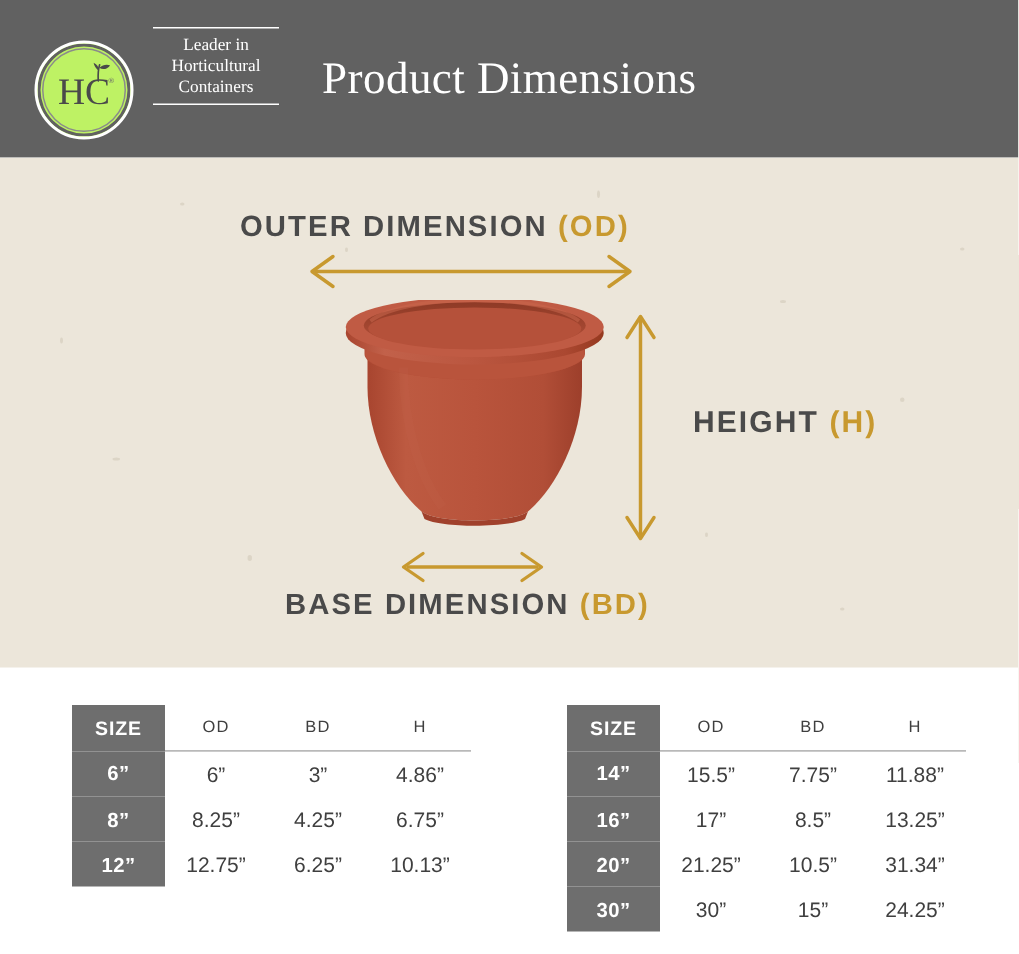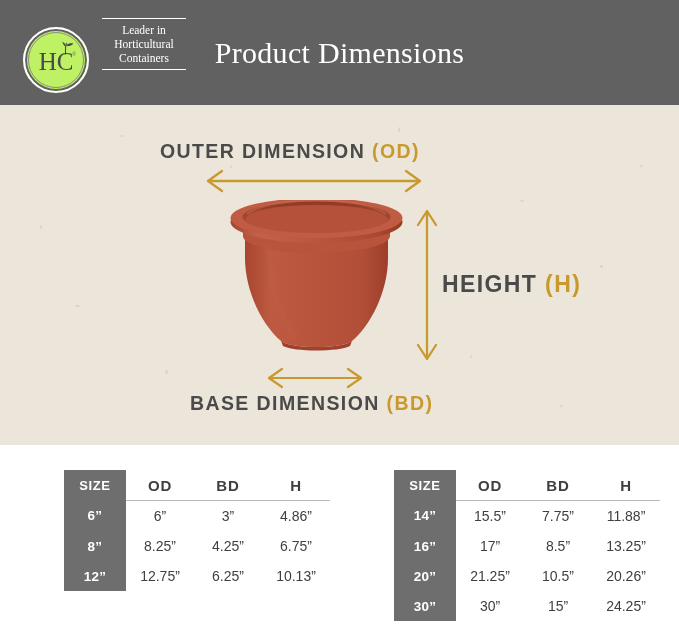--- a/index.html
+++ b/index.html
@@ -81,45 +81,45 @@
   
   .dim-label{
     position:absolute;
     font-family:"Liberation Sans", sans-serif;
     font-size:19.5px;font-weight:bold;letter-spacing:1.4px;
     color:#4a4a4a;white-space:nowrap;
   }
   .dim-label .code{color:#c8992f;}
   #od-label{left:160px;top:140px;}
   #bd-label{left:190px;top:392px;}
-  #h-label{left:442px;top:271px;font-size:23px;}
+  #h-label{left:462px;top:271px;font-size:20px;}
 
   .arrow-svg{position:absolute;}
 
   
   .pot{position:absolute;left:229px;top:200px;width:175px;height:163px;}
 
   
   .tables{position:absolute;left:0;top:470px;width:679px;}
   .tbl{
     position:absolute;top:0;
     font-family:"Liberation Sans", sans-serif;
-    font-size:13.5px;color:#3f3f3f;margin-left:16px;
+    font-size:13.5px;color:#3f3f3f;
   }
   #tbl-left{left:48px;width:266px;}
   #tbl-right{left:378px;width:266px;}
   .tbl table{border-collapse:collapse;width:100%;table-layout:fixed;}
   .tbl th,.tbl td{padding:0;margin:0;text-align:center;height:30px;vertical-align:middle;}
   .tbl col.c-size{width:62px;}
   .tbl col.c-d{width:68px;}
   .hdr-size{
     background:#6e6e6e;color:#ffffff;font-weight:bold;font-size:13px;letter-spacing:.6px;
   }
   .hdr-d{
-    color:#3f3f3f;font-weight:bold;font-size:15px;letter-spacing:.8px;
+    color:#3f3f3f;font-weight:normal;font-size:11px;letter-spacing:.8px;
     border-bottom:1px solid #b9b9b9;
   }
   .cell-size{
     background:#6e6e6e;color:#ffffff;font-weight:bold;font-size:13.5px;letter-spacing:.3px;
   }
   .cell-v{color:#3f3f3f;font-size:14px;}
 </style>
 </head>
 <body>
 
@@ -299,21 +299,21 @@
           <tr>
             <td class="cell-size">16”</td>
             <td class="cell-v">17”</td>
             <td class="cell-v">8.5”</td>
             <td class="cell-v">13.25”</td>
           </tr>
           <tr>
             <td class="cell-size">20”</td>
             <td class="cell-v">21.25”</td>
             <td class="cell-v">10.5”</td>
-            <td class="cell-v">20.26”</td>
+            <td class="cell-v">31.34”</td>
           </tr>
           <tr>
             <td class="cell-size">30”</td>
             <td class="cell-v">30”</td>
             <td class="cell-v">15”</td>
             <td class="cell-v">24.25”</td>
           </tr>
         </tbody>
       </table>
     </div>

